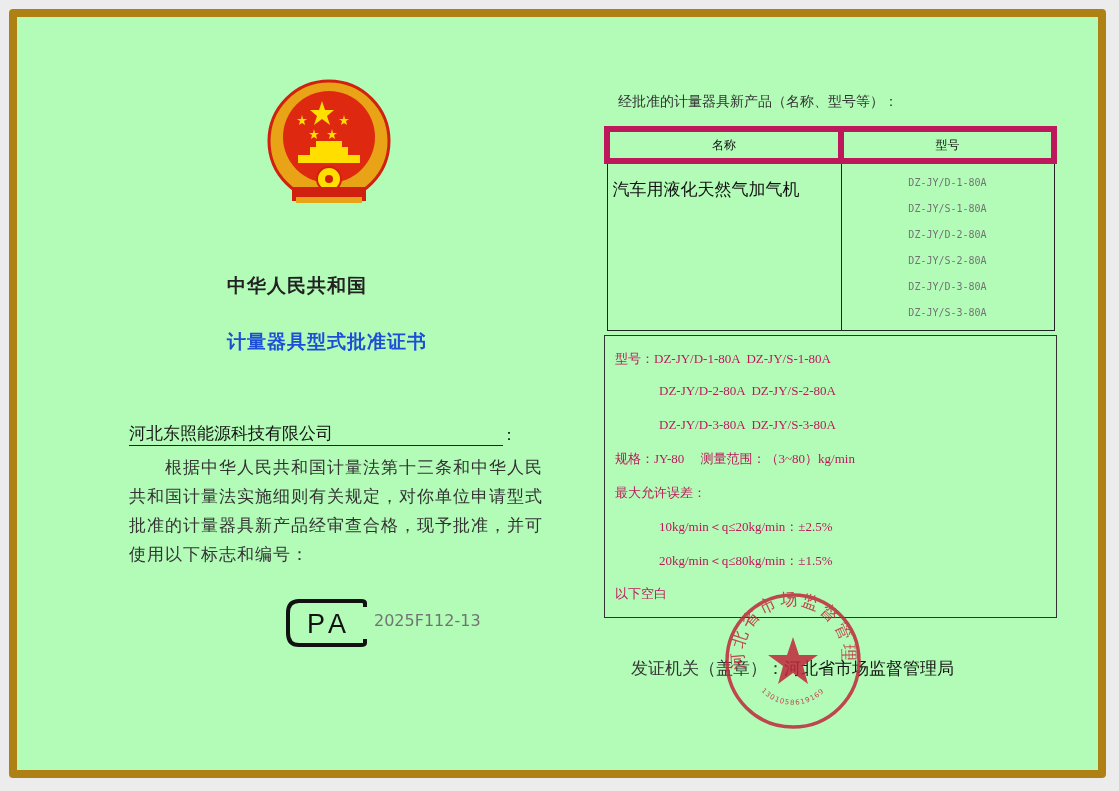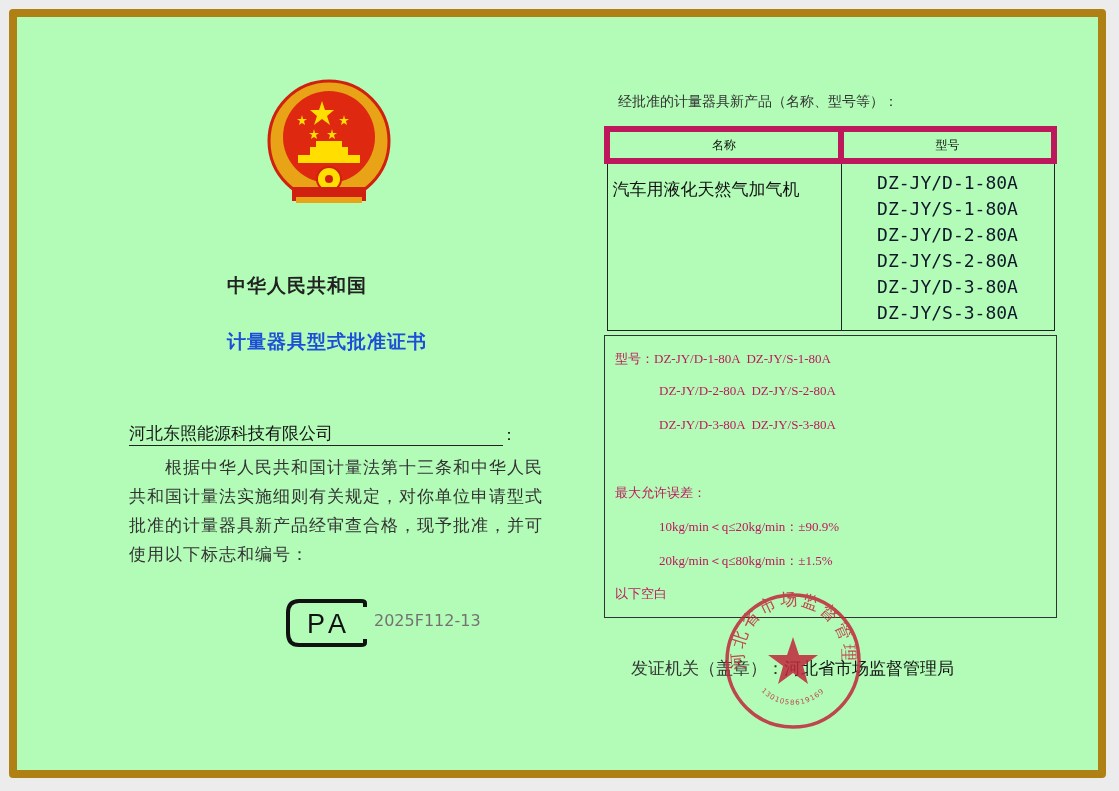--- a/index.html
+++ b/index.html
@@ -16,21 +16,21 @@
   .body-text { left:112px; top:436px; width:430px; font-family:"DejaVu Serif","Liberation Serif",serif;
                font-size:17px; line-height:29px; color:#333; text-indent:36px; letter-spacing:1px; }
   .cpa { left:268px; top:582px; width:84px; height:48px; }
   .cpa-num { left:357px; top:594px; font-size:16px; color:#737373; }
 
   .right-head { left:601px; top:76px; font-family:"DejaVu Serif","Liberation Serif",serif; font-size:14px; color:#333; }
   table.prod { position:absolute; left:587px; top:109px; width:453px; border-collapse:collapse; border:1.5px solid #222; }
   table.prod th { font-size:12px; font-weight:normal; height:24px; border:6px solid #be185d; color:#111; }
   table.prod td { border:1px solid #222; vertical-align:top; }
   .pname { font-size:17px; padding:14px 5px; color:#111; }
-  .models { text-align:center; font-family:"DejaVu Sans Mono","Liberation Mono",monospace; font-size:18px; line-height:26px; padding:6px 0 4px; color:#0f172a; }
+  .models { text-align:center; font-family:"DejaVu Sans Mono","Liberation Mono",monospace; font-size:10px; line-height:26px; padding:6px 0 4px; color:#737373; }
 
   .spec-box { left:587px; top:318px; width:453px; height:283px; border:1.5px solid #333; box-sizing:border-box; }
   .spec { font-family:"Liberation Serif","DejaVu Serif",serif; font-size:13px; color:#be185d; position:absolute; left:10px; white-space:pre; }
 
   .issue-date { left:614px; top:610px; font-size:17px; color:#333; font-family:"DejaVu Serif","Liberation Serif",serif; }
   .issue-org { left:614px; top:640px; font-size:17px; color:#333; font-family:"DejaVu Serif","Liberation Serif",serif; }
   .val { color:#111; font-family:"DejaVu Sans","Liberation Sans",sans-serif; }
   .seal { left:706px; top:574px; width:140px; height:140px; opacity:0.85; }
 </style>
 </head>
@@ -88,22 +88,23 @@
         <div>DZ-JY/S-3-80A</div>
       </td>
     </tr>
   </tbody>
     </table>
 
   <div class="abs spec-box">
     <div class="spec" style="top:14px">型号：DZ-JY/D-1-80A  DZ-JY/S-1-80A</div>
     <div class="spec" style="top:47px;left:54px">DZ-JY/D-2-80A  DZ-JY/S-2-80A</div>
     <div class="spec" style="top:81px;left:54px">DZ-JY/D-3-80A  DZ-JY/S-3-80A</div>
+    <div class="spec" style="top:114px">规格：JY-80     测量范围：（3~80）kg/min</div>
     <div class="spec" style="top:148px">最大允许误差：</div>
-    <div class="spec" style="top:182px;left:54px">10kg/min＜q≤20kg/min：±90.9%</div>
+    <div class="spec" style="top:182px;left:54px">10kg/min＜q≤20kg/min：±2.5%</div>
     <div class="spec" style="top:216px;left:54px">20kg/min＜q≤80kg/min：±1.5%</div>
     <div class="spec" style="top:249px">以下空白</div>
   </div>
 
   <div class="abs issue-org">
     <span>发证机关（盖章）：</span><span class="val">河北省市场监督管理局</span>
   </div>
 
   <svg class="abs seal" viewBox="0 0 140 140">
     <defs>

